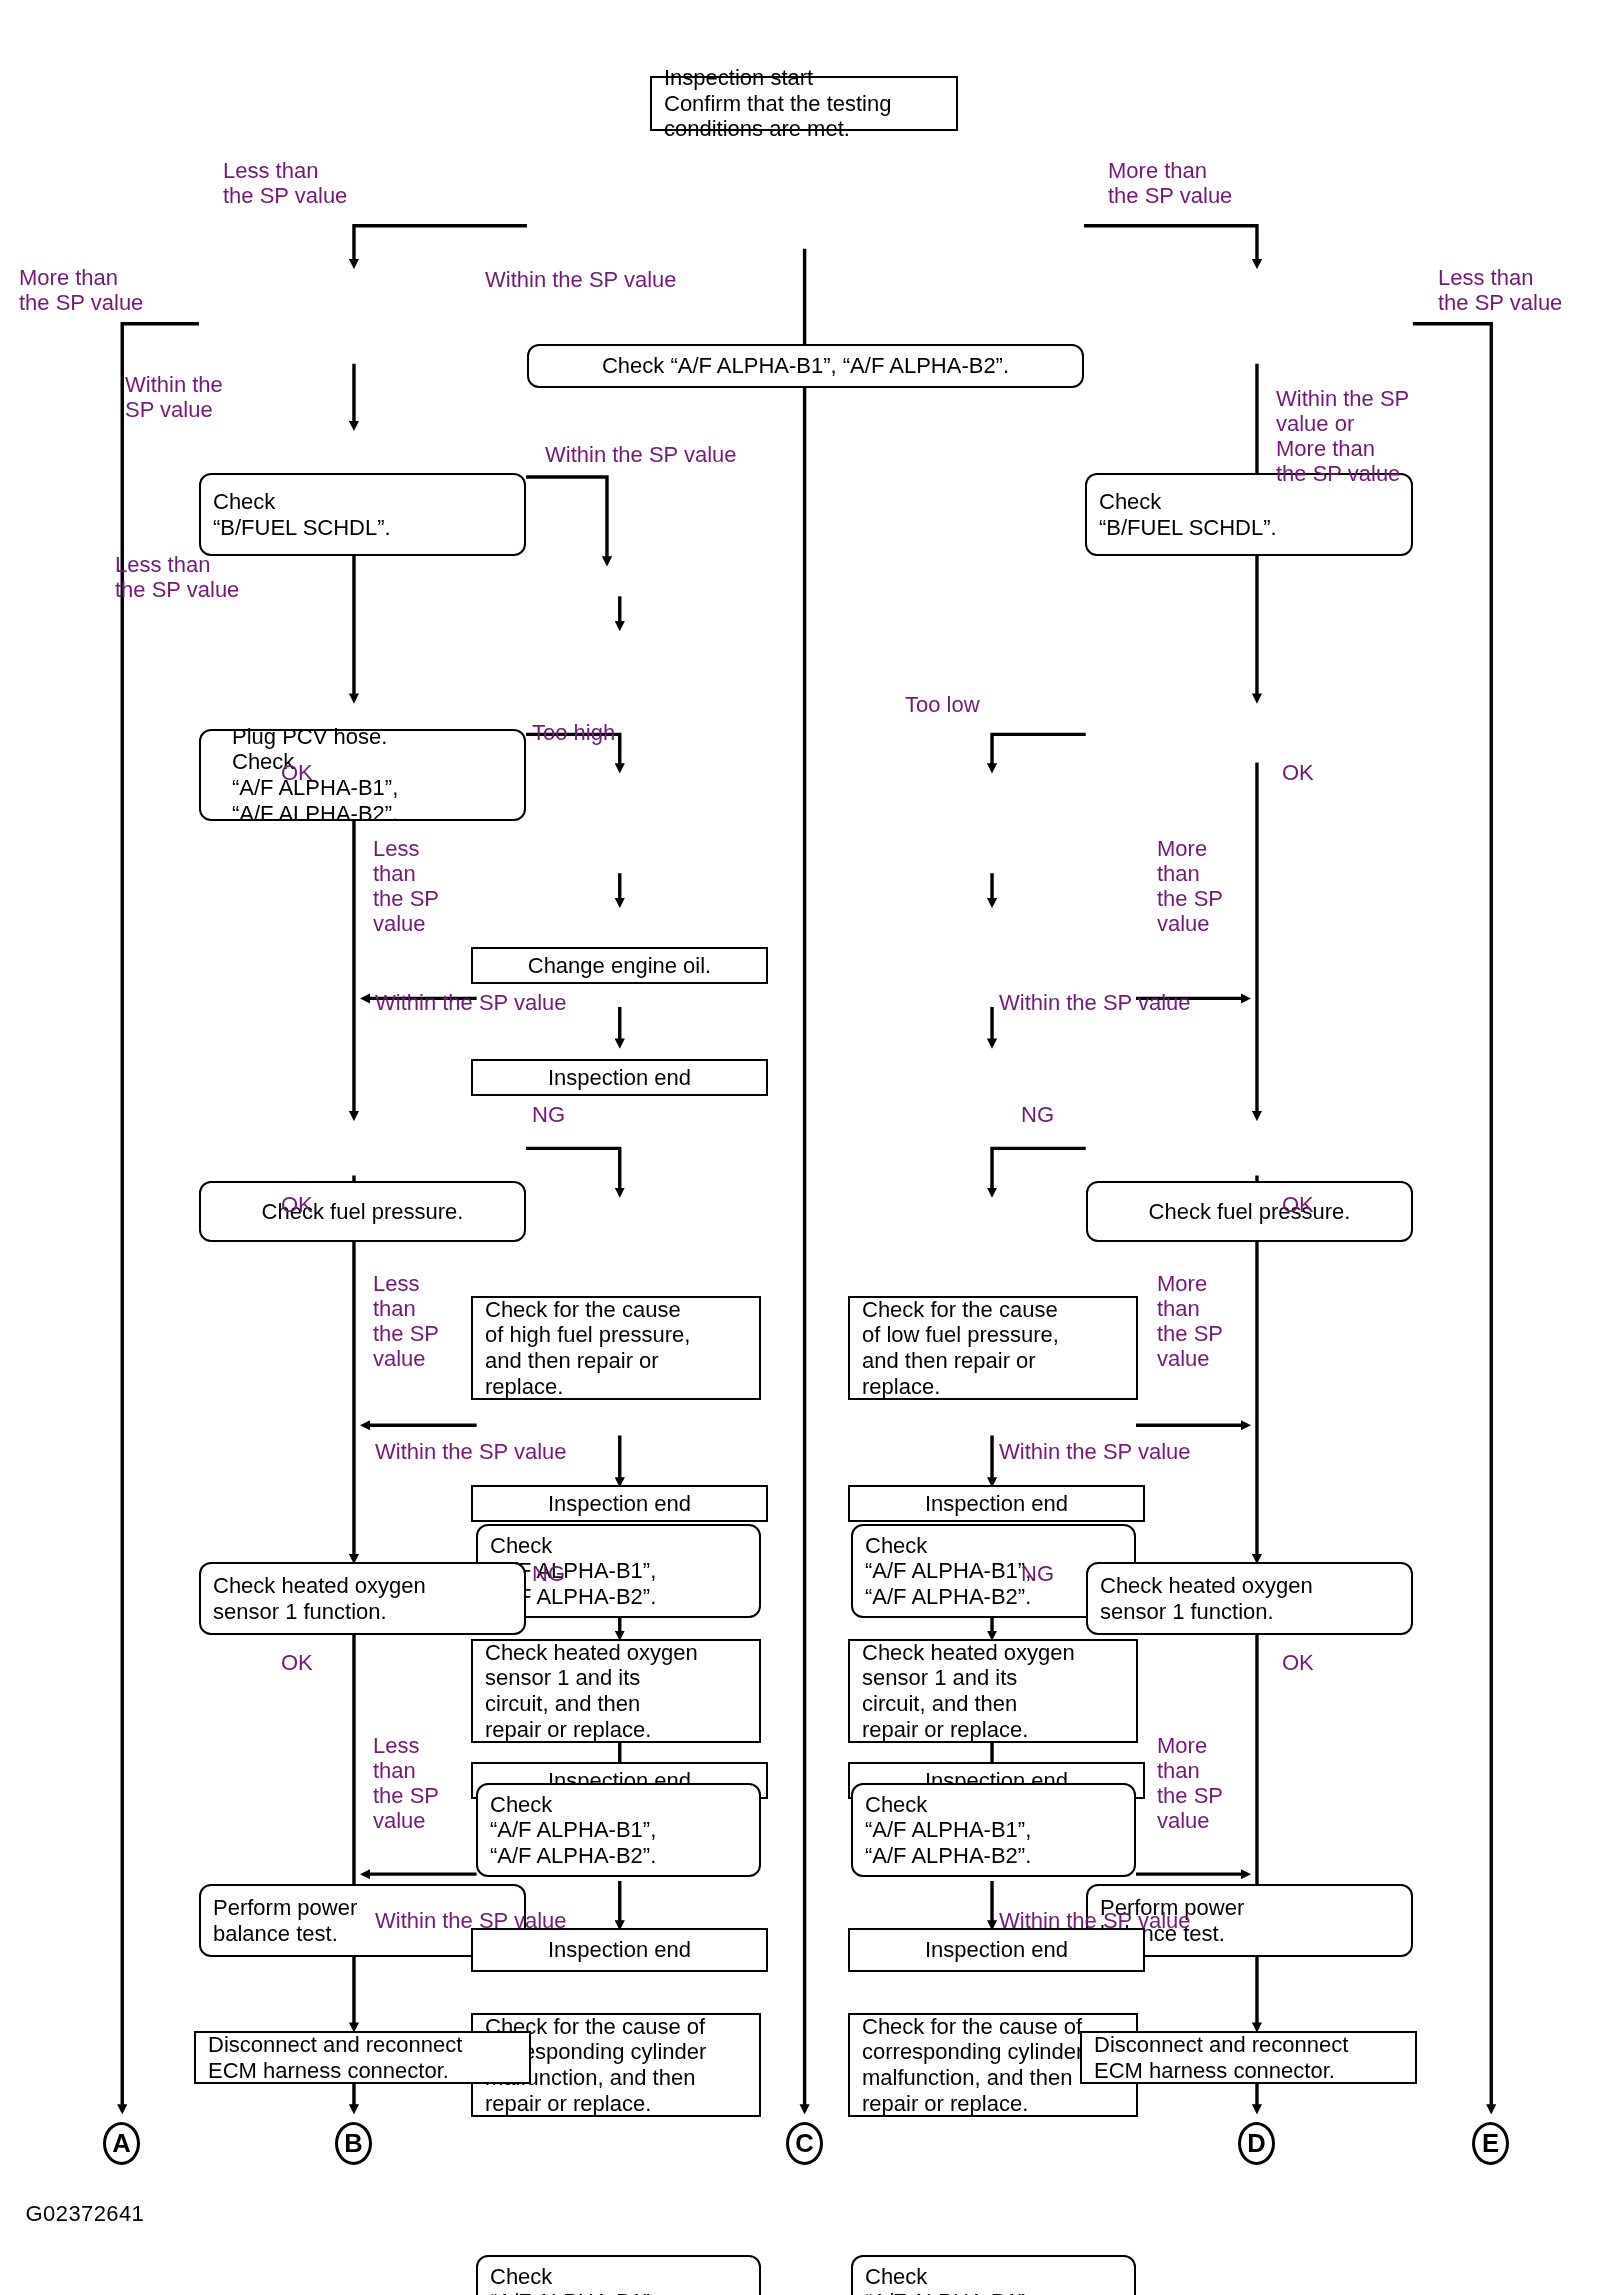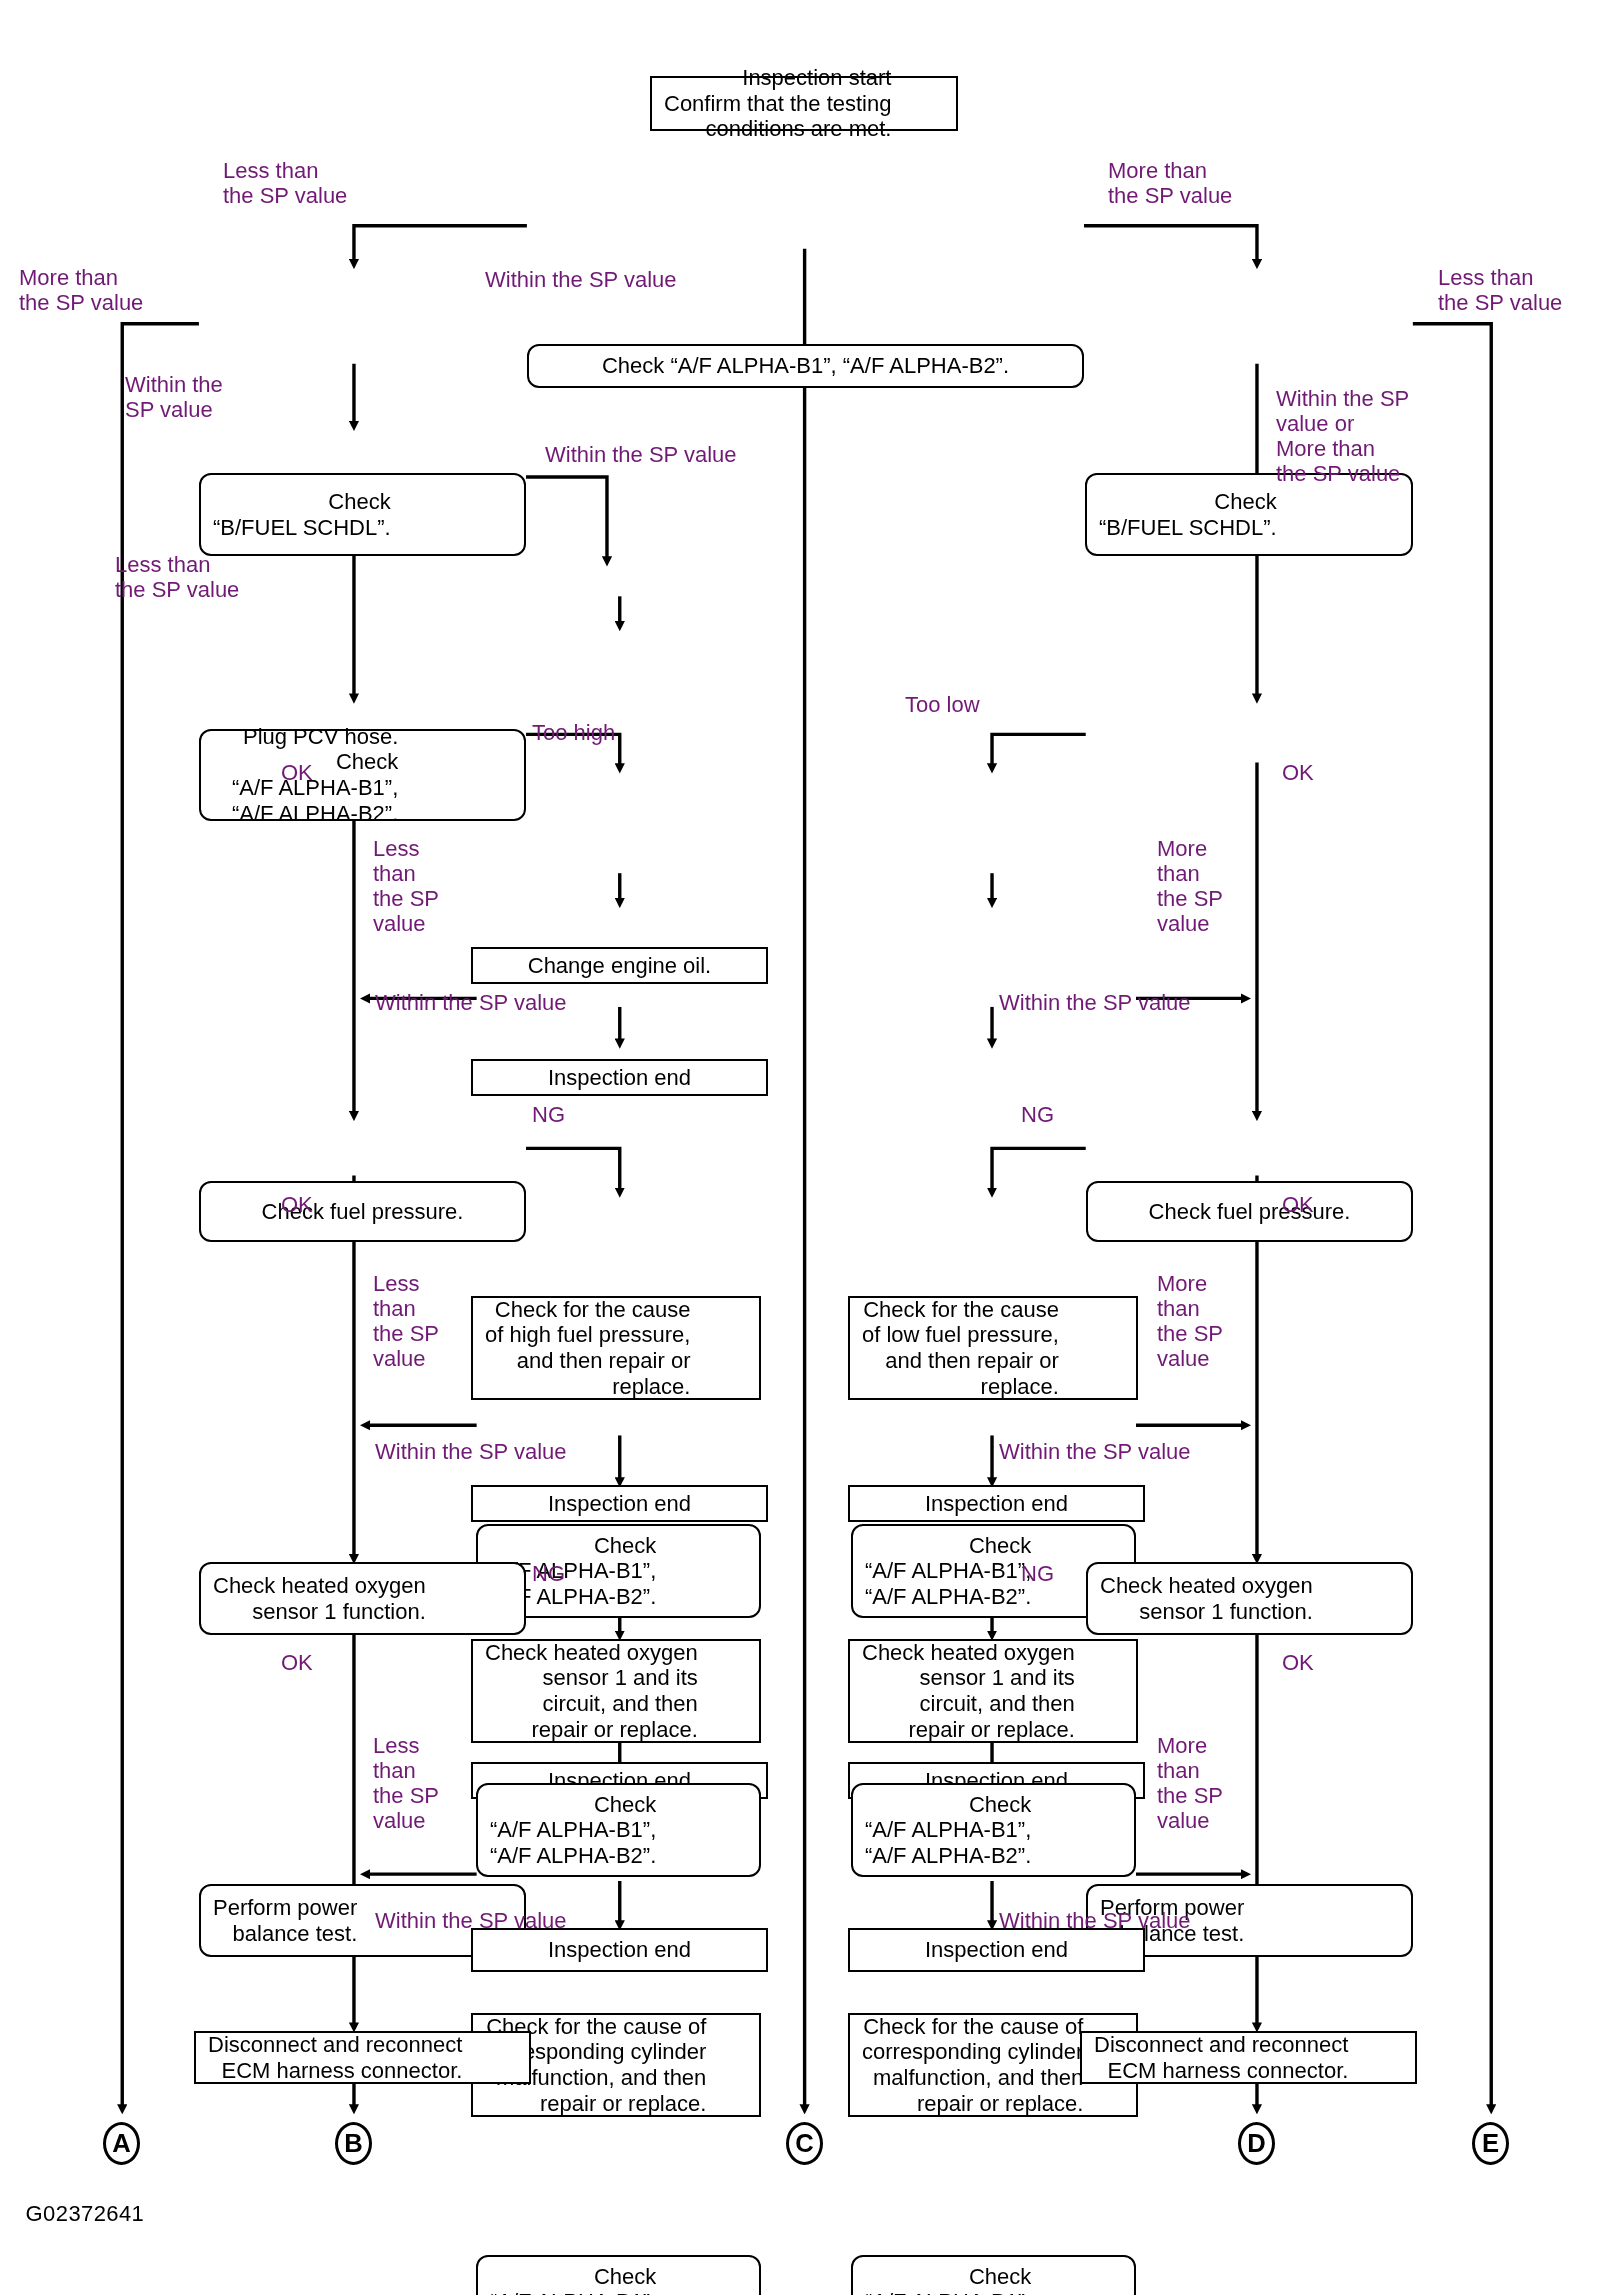--- a/index.html
+++ b/index.html
@@ -4,21 +4,21 @@
 <style>
   html,body{margin:0;padding:0;background:#ffffff;}
   body{font-family:"Liberation Sans", sans-serif;color:#000;}
   #canvas{position:relative;width:1622px;height:2295px;background:#fff;overflow:hidden;}
   #wires{position:absolute;left:0;top:0;width:1622px;height:2295px;pointer-events:none;}
   .node{position:absolute;box-sizing:border-box;border:2.6px solid #000;background:#fff;
         display:flex;align-items:center;padding:5.1px 12px;line-height:1.16;
         font-size:22px;white-space:pre-line;}
   .node.rounded{border-radius:12px;}
   .node.center{justify-content:center;text-align:center;}
-  .node.left{justify-content:flex-start;text-align:right;}
+  .node.left{justify-content:flex-start;text-align:left;}
   .lbl{position:absolute;font-size:22px;line-height:1.14;white-space:pre-line;color:#701a75;}
   .term{position:absolute;width:37px;height:43px;border:3.4px solid #000;border-radius:50%;
         display:flex;align-items:center;justify-content:center;font-size:25.6px;font-weight:bold;
         background:#fff;box-sizing:border-box;}
   .figcode{position:absolute;font-size:22px;letter-spacing:0.4px;}
 </style>
 </head>
 <body>
 
 <div id="canvas">

